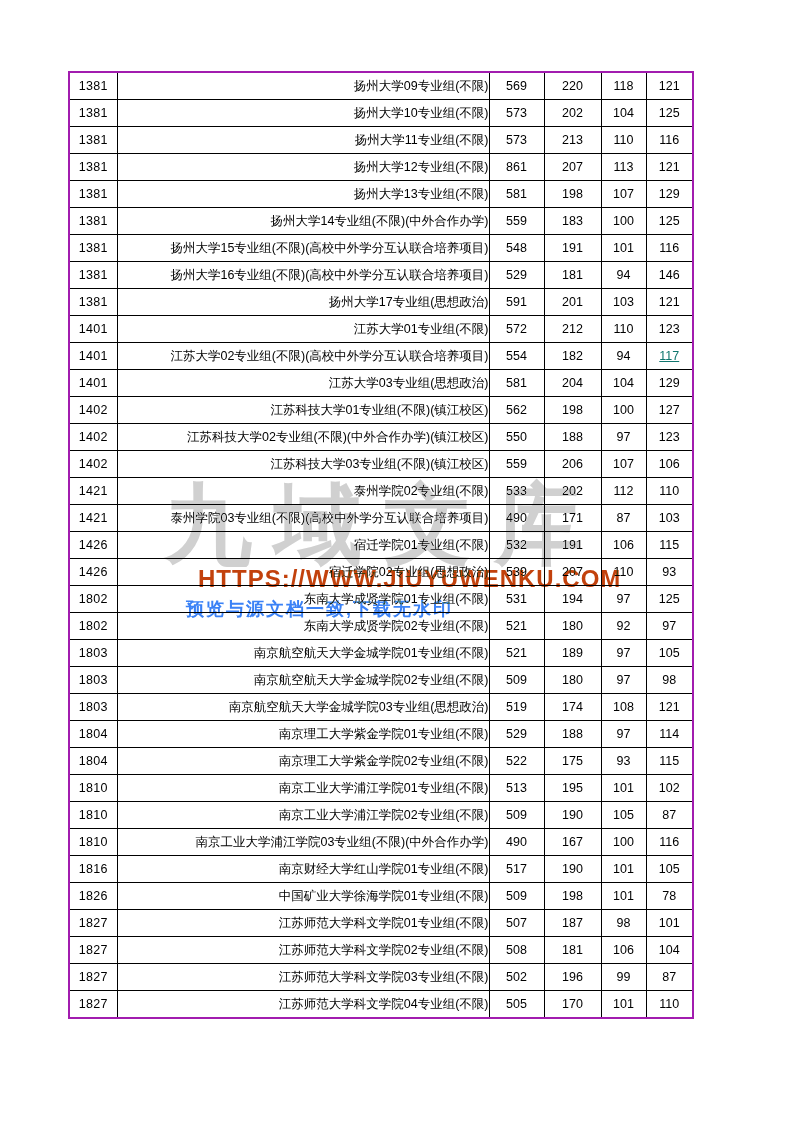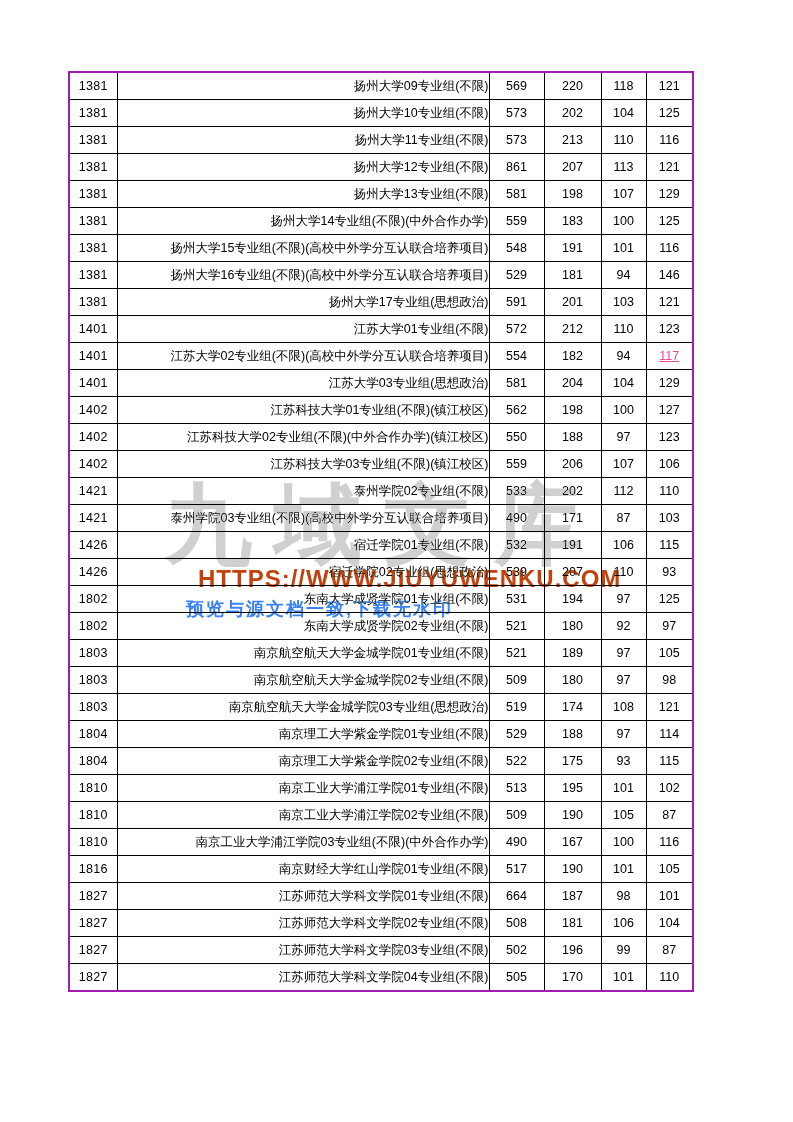--- a/index.html
+++ b/index.html
@@ -157,21 +157,21 @@
           <td class="num">212</td>
           <td class="num">110</td>
           <td class="num">123</td>
         </tr>
         <tr>
           <td class="code">1401</td>
           <td class="name">江苏大学02专业组(不限)(高校中外学分互认联合培养项目)</td>
           <td class="num">554</td>
           <td class="num">182</td>
           <td class="num">94</td>
-          <td class="num" style="color: #ec4899; text-decoration: underline;">117</td>
+          <td class="num" style="color: #0f766e; text-decoration: underline;">117</td>
         </tr>
         <tr>
           <td class="code">1401</td>
           <td class="name">江苏大学03专业组(思想政治)</td>
           <td class="num">581</td>
           <td class="num">204</td>
           <td class="num">104</td>
           <td class="num">129</td>
         </tr>
         <tr>
@@ -312,23 +312,31 @@
         </tr>
         <tr>
           <td class="code">1816</td>
           <td class="name">南京财经大学红山学院01专业组(不限)</td>
           <td class="num">517</td>
           <td class="num">190</td>
           <td class="num">101</td>
           <td class="num">105</td>
         </tr>
         <tr>
+          <td class="code">1826</td>
+          <td class="name">中国矿业大学徐海学院01专业组(不限)</td>
+          <td class="num">509</td>
+          <td class="num">198</td>
+          <td class="num">101</td>
+          <td class="num">78</td>
+        </tr>
+        <tr>
           <td class="code">1827</td>
           <td class="name">江苏师范大学科文学院01专业组(不限)</td>
-          <td class="num">664</td>
+          <td class="num">507</td>
           <td class="num">187</td>
           <td class="num">98</td>
           <td class="num">101</td>
         </tr>
         <tr>
           <td class="code">1827</td>
           <td class="name">江苏师范大学科文学院02专业组(不限)</td>
           <td class="num">508</td>
           <td class="num">181</td>
           <td class="num">106</td>

